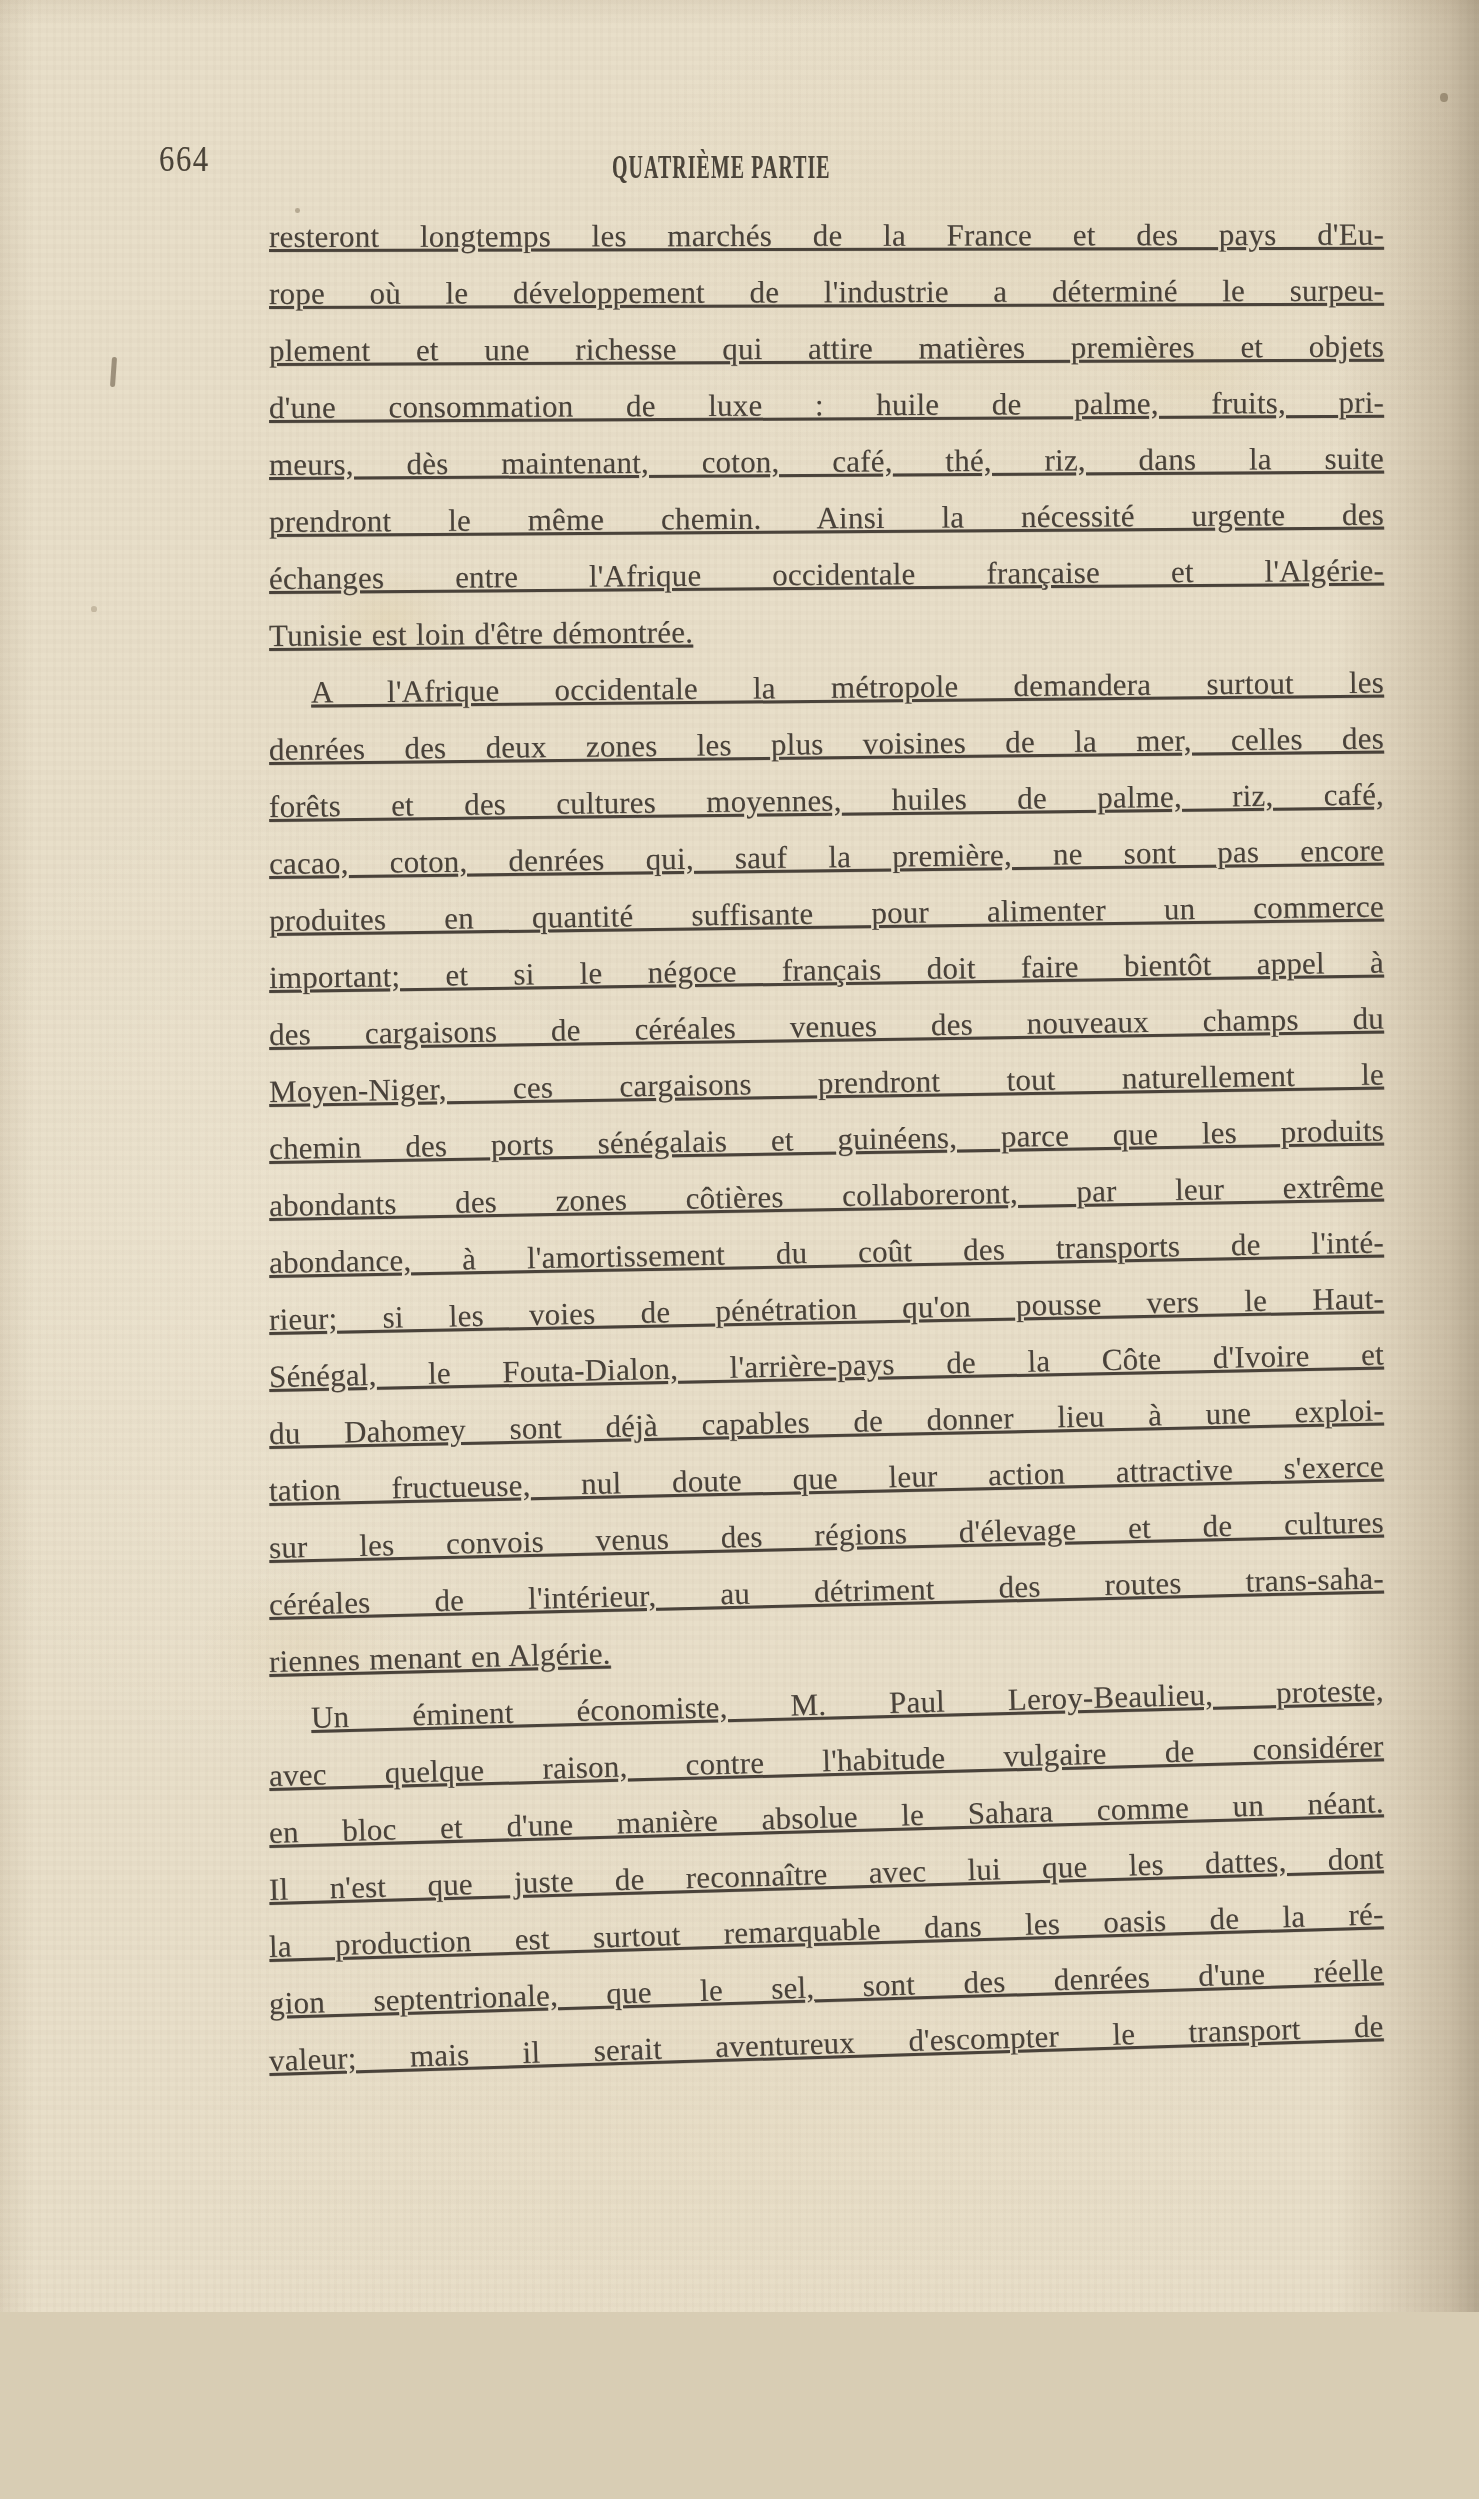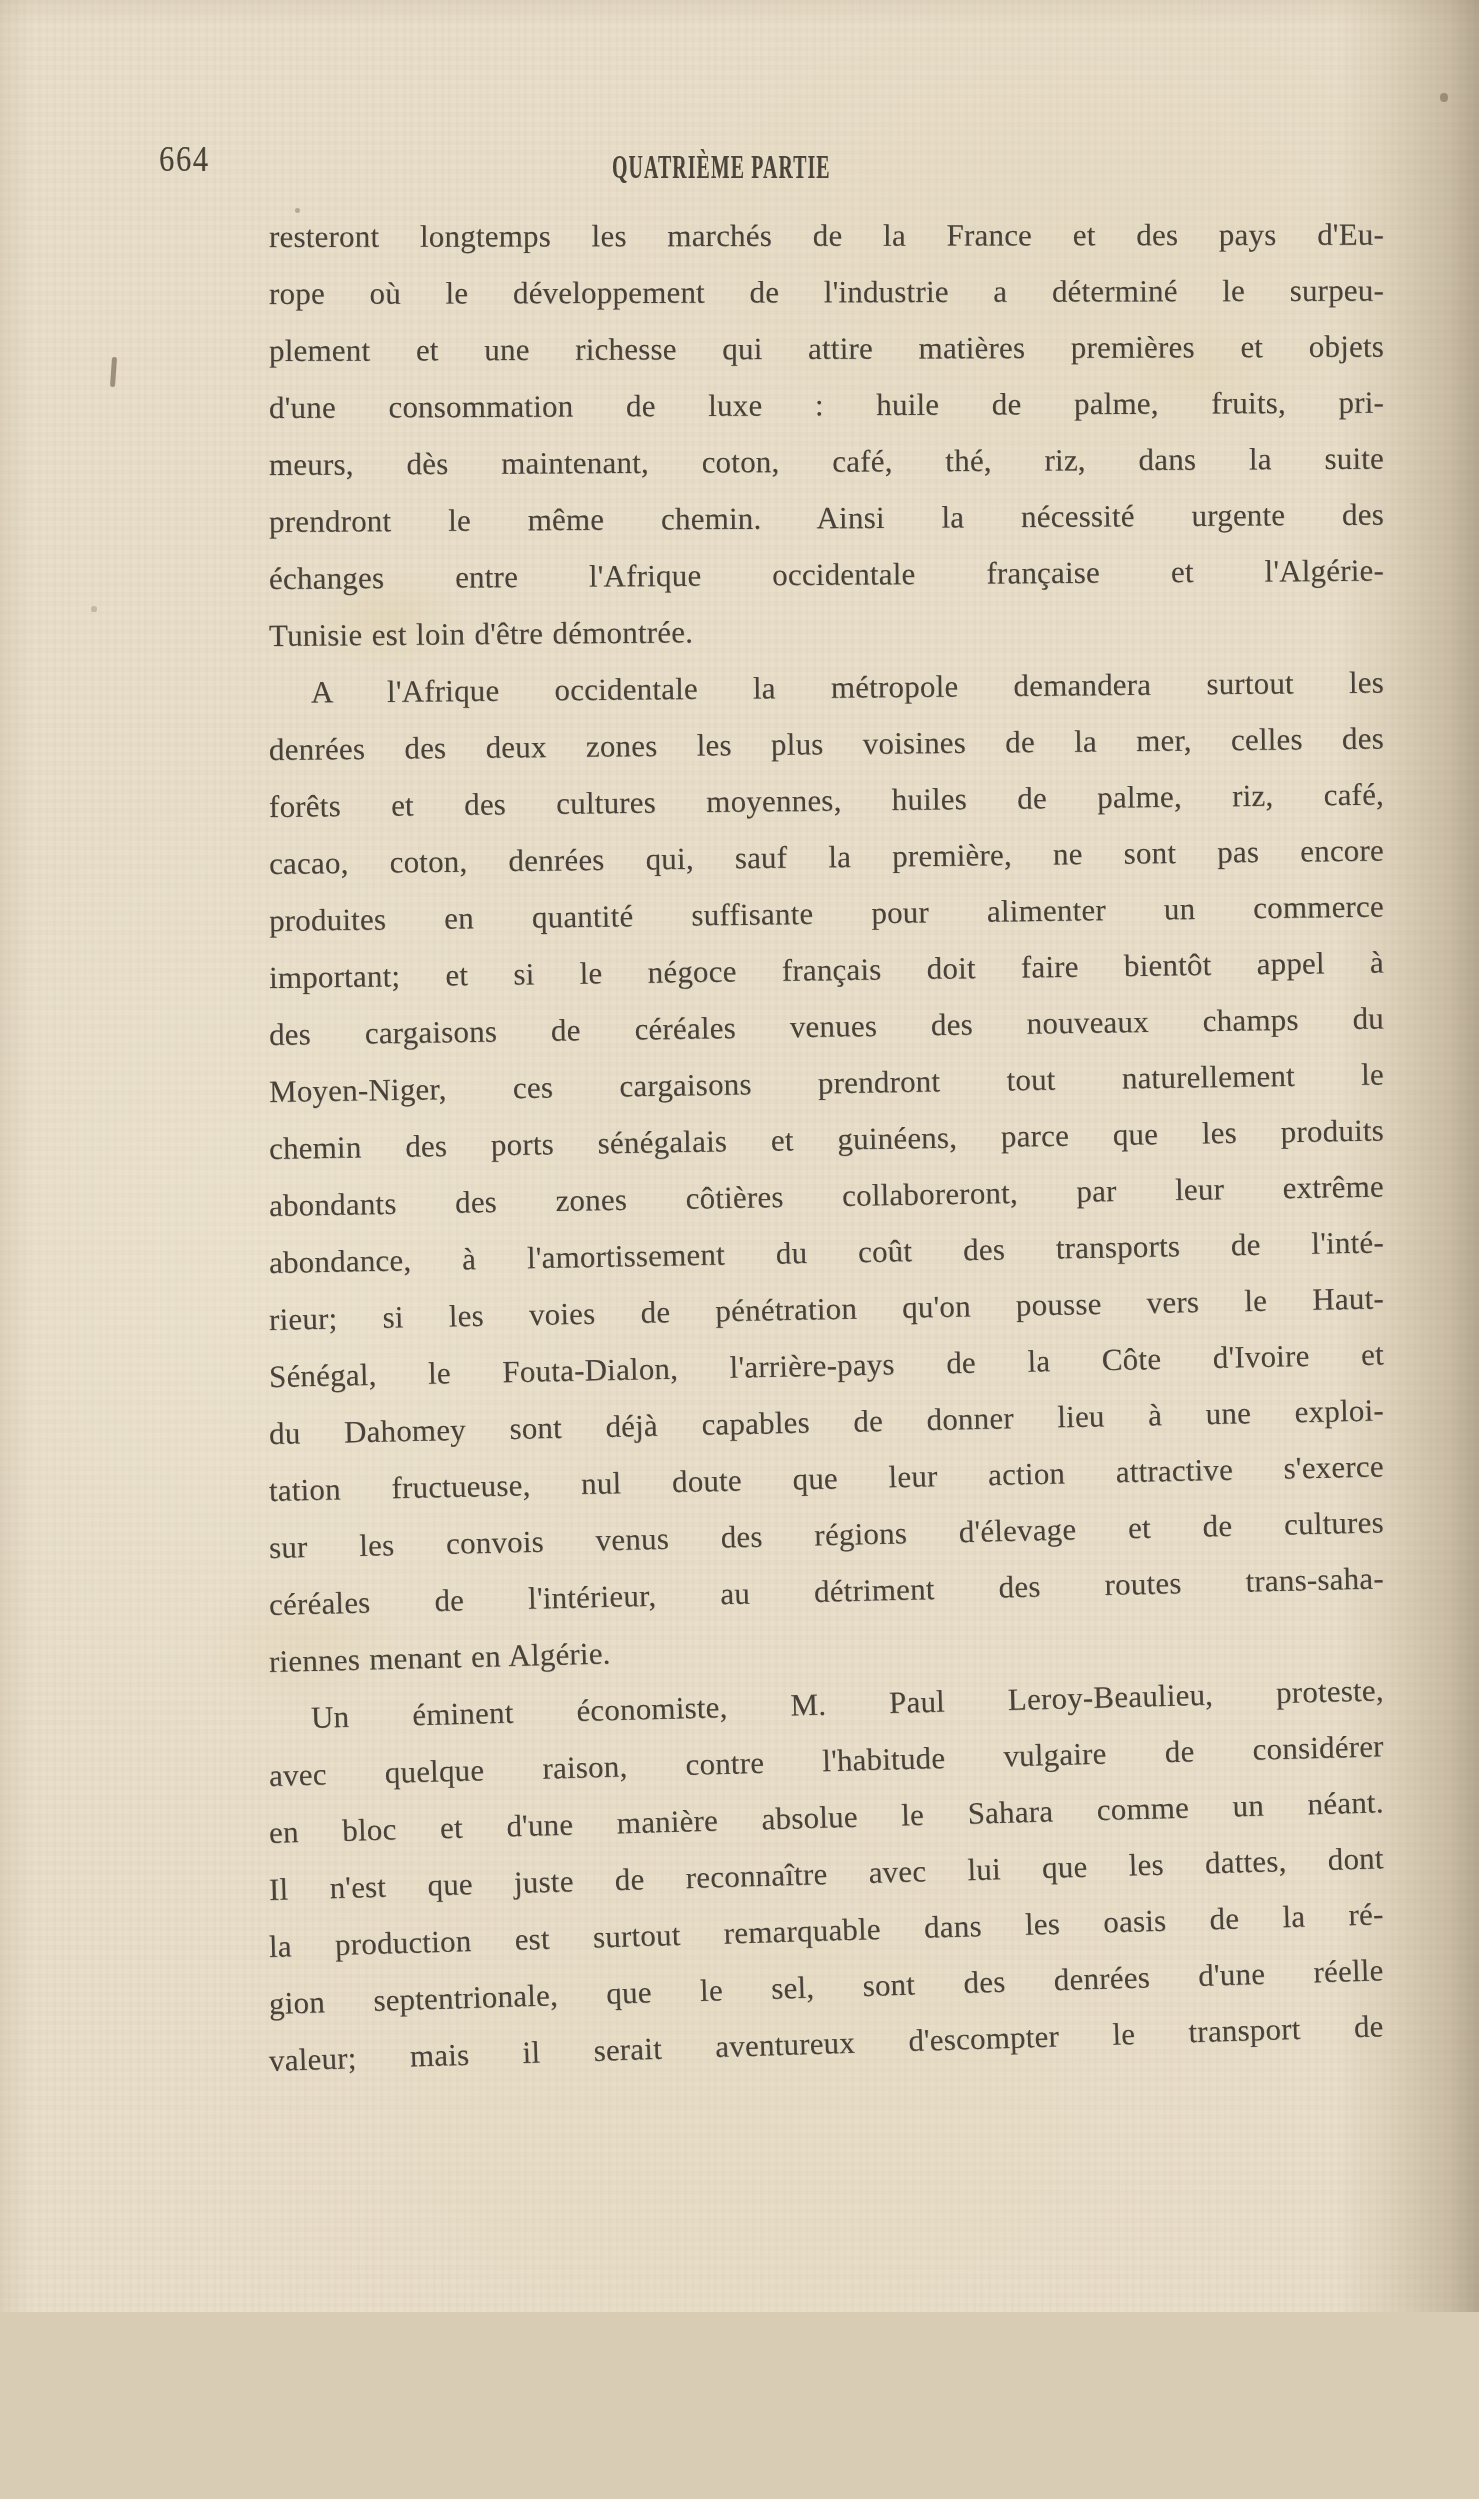--- a/index.html
+++ b/index.html
@@ -47,20 +47,21 @@
     font-size:33px;font-weight:700;letter-spacing:1.9px;color:#4b443a;
     transform:scaleX(0.60);transform-origin:left top;
     text-shadow:0.3px 0.3px 0.5px rgba(74,66,56,0.30);
     white-space:nowrap;
   }
   .textblock{
     position:absolute;left:269px;top:208px;width:1115px;
     font-size:31px;
     letter-spacing:0.2px;
     word-spacing:1.4px;
+    text-decoration:underline;
   }
   .line{
     display:block;
     height:57px;line-height:57px;
     white-space:nowrap;
     text-align:justify;
     -moz-text-align-last:justify;
     text-align-last:justify;
     transform-origin:0 50%;
     text-shadow:0.4px 0.4px 0.6px rgba(74,66,56,0.32);

